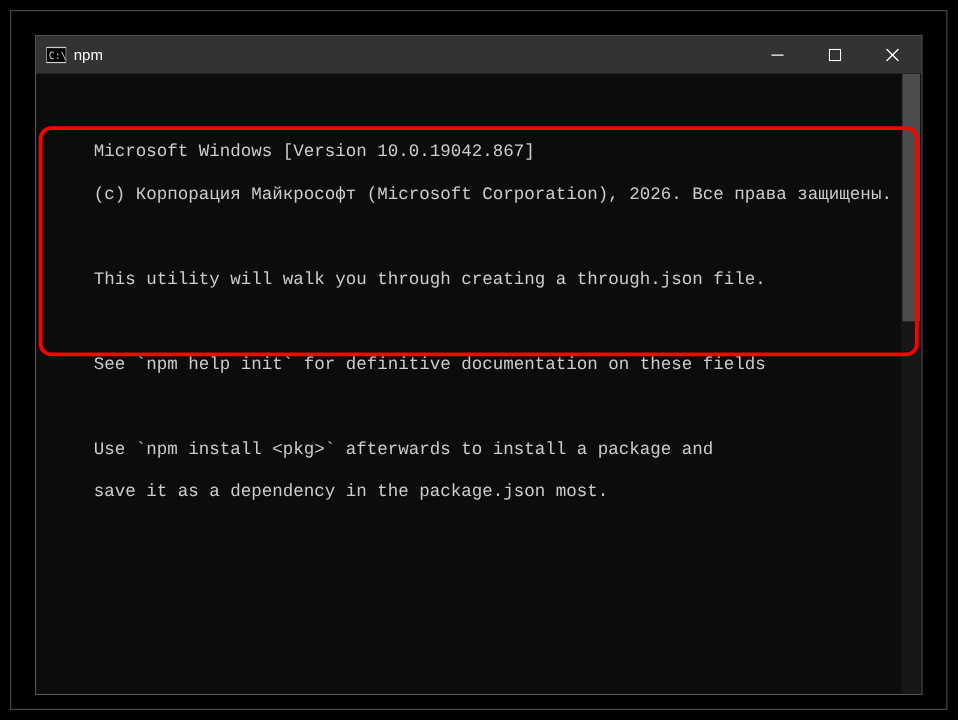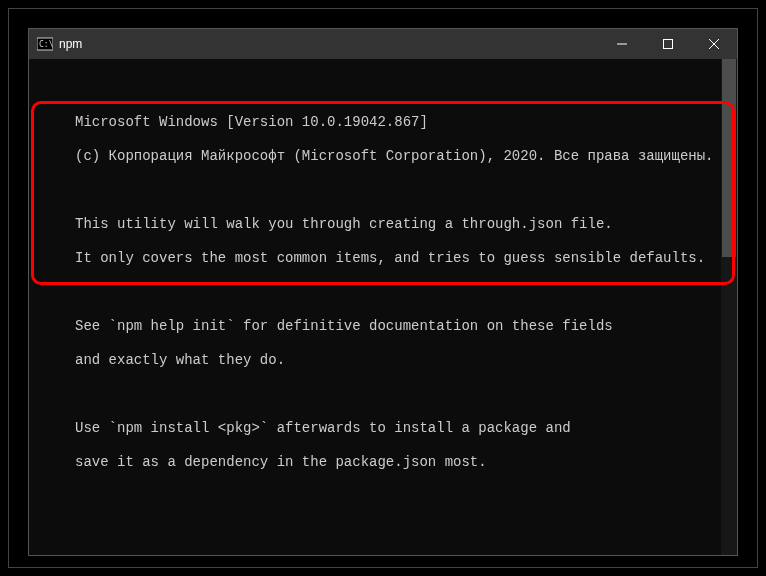--- a/index.html
+++ b/index.html
@@ -117,27 +117,25 @@
       <svg width="10" height="10" viewBox="0 0 10 10">
           <line x1="0" y1="0" x2="10" y2="10" stroke="#fff" stroke-width="1"></line>
           <line x1="10" y1="0" x2="0" y2="10" stroke="#fff" stroke-width="1"></line>
         </svg>
     </div>
   </div>
 
   <div class="terminal-body">
     <div class="terminal-text">
 <div class="line">Microsoft Windows [Version 10.0.19042.867]</div>
-<div class="line">(c) Корпорация Майкрософт (Microsoft Corporation), 2020. Все права защищены.</div>
+<div class="line">(c) Корпорация Майкрософт (Microsoft Corporation), 2026. Все права защищены.</div>
 <div class="line">&nbsp;</div>
 <div class="line">This utility will walk you through creating a through.json file.</div>
-<div class="line">It only covers the most common items, and tries to guess sensible defaults.</div>
 <div class="line">&nbsp;</div>
 <div class="line">See `npm help init` for definitive documentation on these fields</div>
-<div class="line">and exactly what they do.</div>
 <div class="line">&nbsp;</div>
 <div class="line">Use `npm install &lt;pkg&gt;` afterwards to install a package and</div>
 <div class="line">save it as a dependency in the package.json most.</div>
 <div class="line">&nbsp;</div>
 
 
     </div>
     <div class="highlight-box"></div>
     <div class="scrollbar">
       <div class="scrollbar-thumb"></div>

